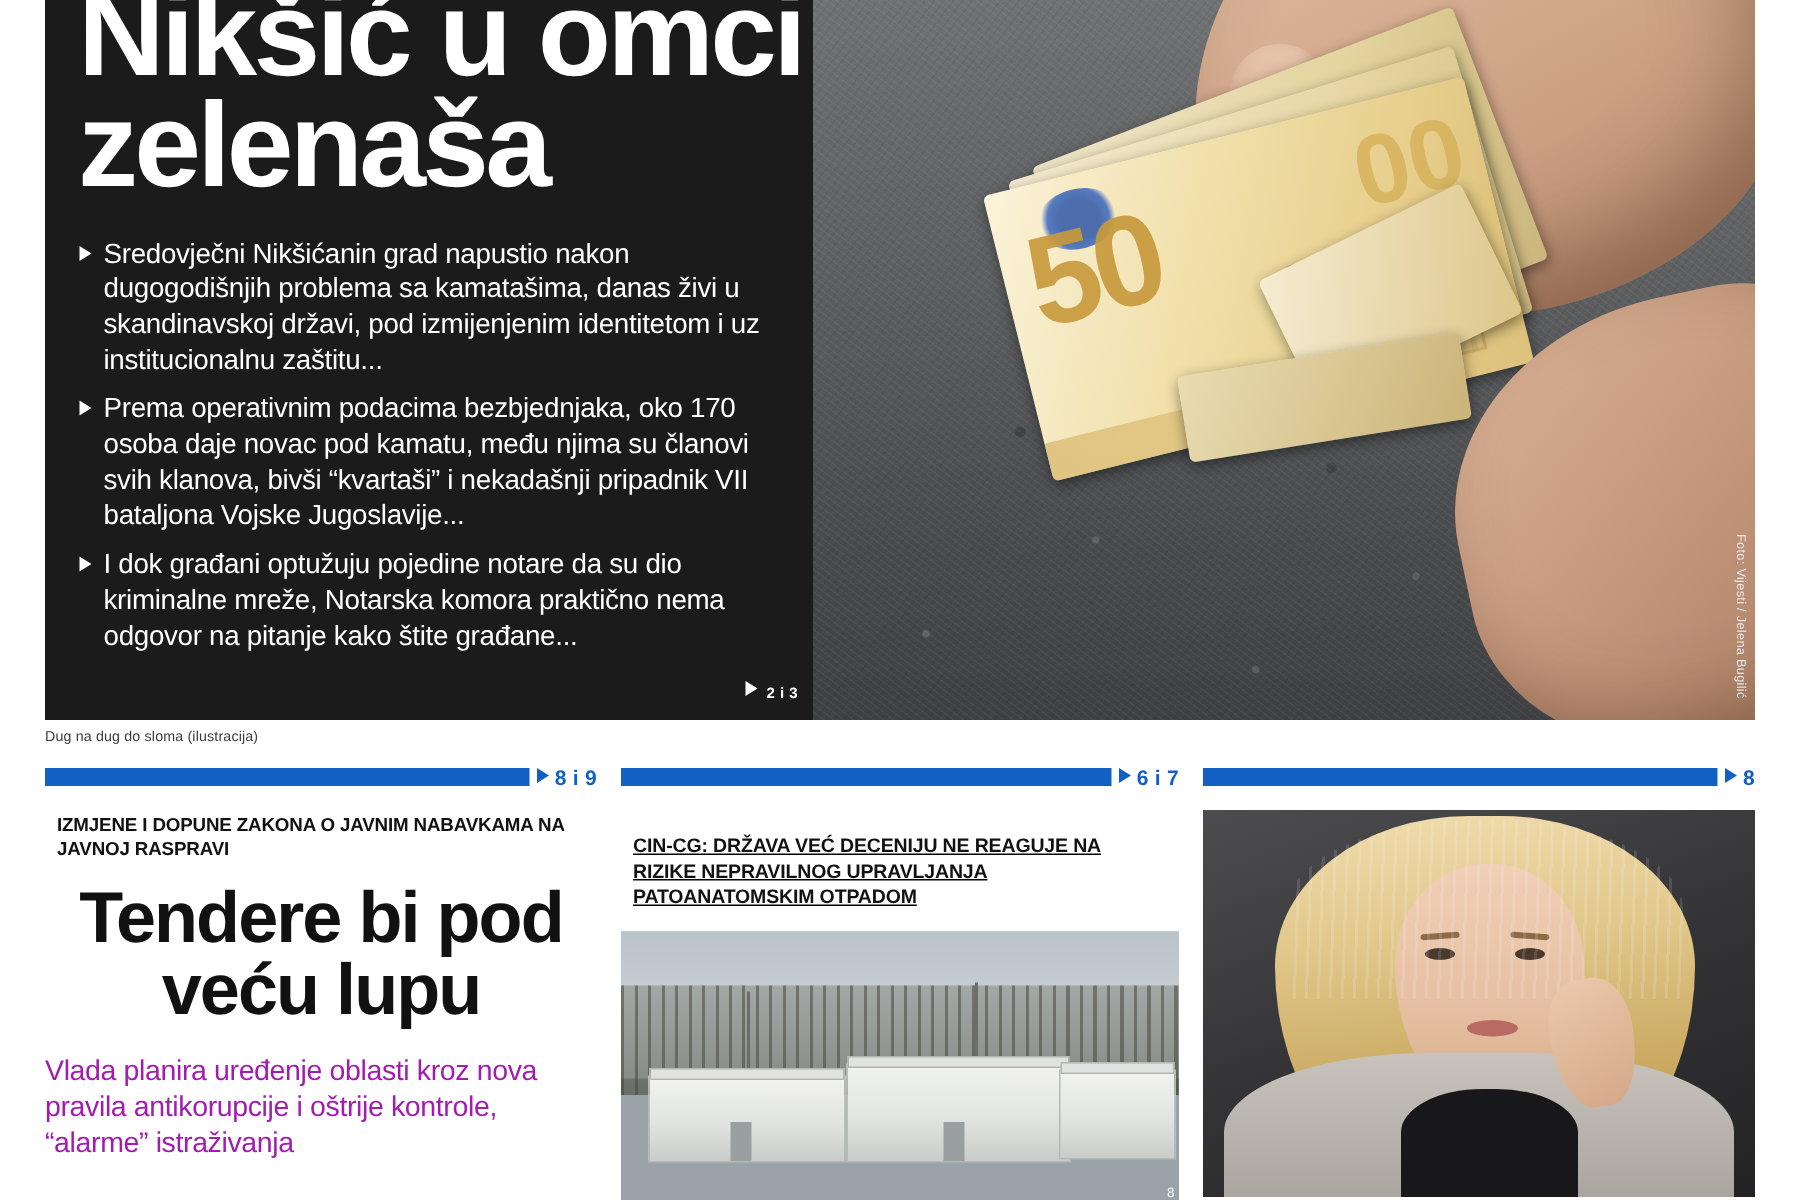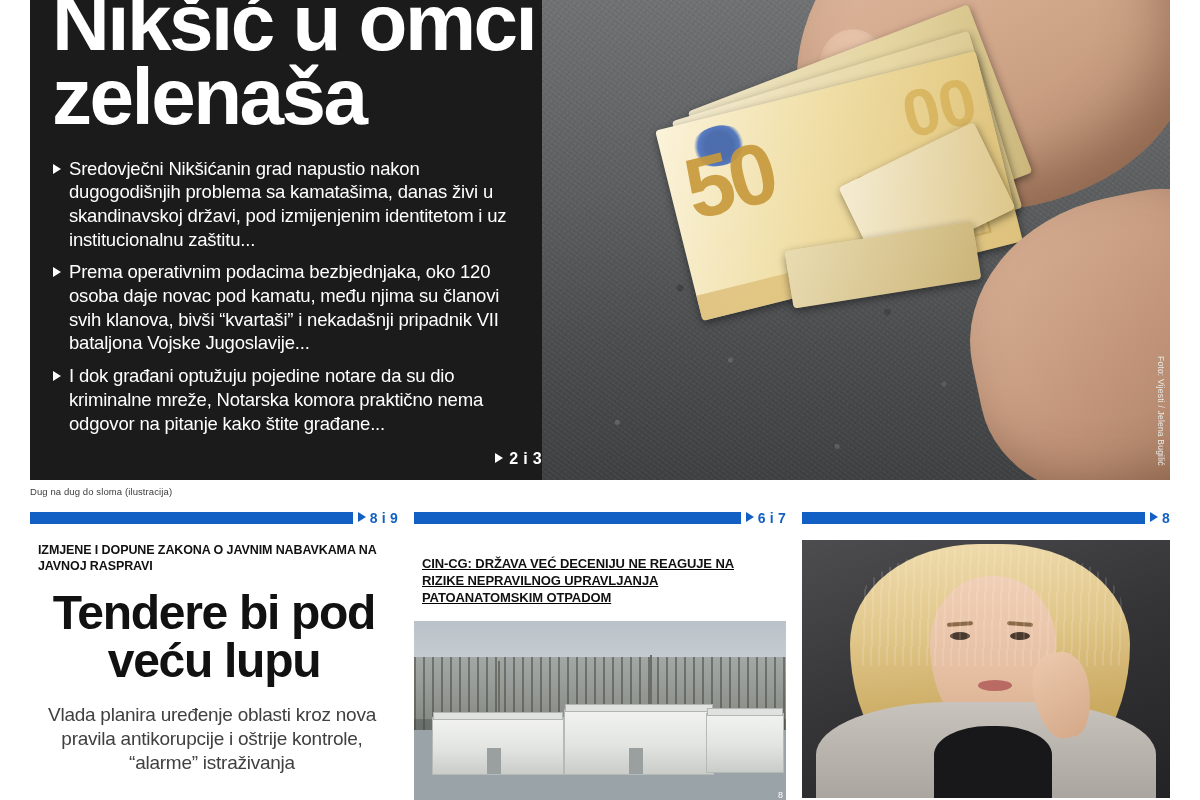--- a/index.html
+++ b/index.html
@@ -190,23 +190,23 @@
   .bullet::before {
     content: "";
     position: absolute;
     left: 1px; top: 7px;
     border-left: 8px solid #ffffff;
     border-top: 5px solid transparent;
     border-bottom: 5px solid transparent;
   }
   .lead-jump {
     position: absolute;
-    right: 0; bottom: 12px;
+    right: 10px; bottom: 12px;
     color: #fff;
-    font-size: 16px;
+    font-size: 10px;
     font-weight: 700;
     letter-spacing: .3px;
     white-space: nowrap;
     margin-top: 36px;
   }
   .lead-jump::before {
     content: "";
     display: inline-block;
     margin-right: 6px;
     border-left: 8px solid #fff;
@@ -276,24 +276,23 @@
     font-weight: 700;
     line-height: 1.0;
     color: #111;
     letter-spacing: -1.3px;
     margin-top: 14px;
   }
   .body-text {
     margin-top: 18px;
     font-size: 19px;
     line-height: 1.27;
-    color: #404040;
+    color: #a21caf;
     letter-spacing: -.25px;
     padding-right: 4px;
-    text-align: center;
   }
 
   .col-b .kicker { margin-top: 32px; font-size: 13px; }
   .photo-b {
     position: relative;
     margin-top: 14px;
     width: 100%;
     height: 182px;
     overflow: hidden;
     background: #9aa3a8;
@@ -439,21 +438,21 @@
       <div class="photo-credit">Foto: Vijesti / Jelena Bugilić</div>
     </div>
 
     <div class="lead-text">
       <h1 class="headline">
         <span class="l1">Nikšić u omci</span>
         <span class="l2">zelenaša</span>
       </h1>
       <div class="bullets">
         <p class="bullet">Sredovječni Nikšićanin grad napustio nakon dugogodišnjih problema sa kamatašima, danas živi u skandinavskoj državi, pod izmijenjenim identitetom i uz institucionalnu zaštitu...</p>
-        <p class="bullet">Prema operativnim podacima bezbjednjaka, oko 120 osoba daje novac pod kamatu, među njima su članovi svih klanova, bivši “kvartaši” i nekadašnji pripadnik VII bataljona Vojske Jugoslavije...</p>
+        <p class="bullet">Prema operativnim podacima bezbjednjaka, oko 170 osoba daje novac pod kamatu, među njima su članovi svih klanova, bivši “kvartaši” i nekadašnji pripadnik VII bataljona Vojske Jugoslavije...</p>
         <p class="bullet">I dok građani optužuju pojedine notare da su dio kriminalne mreže, Notarska komora praktično nema odgovor na pitanje kako štite građane...</p>
       </div>
       <div class="lead-jump">2 i 3</div>
     </div>
   </div>
 
   <div class="lead-caption">Dug na dug do sloma (ilustracija)</div>
 
   <div class="deck">
 

